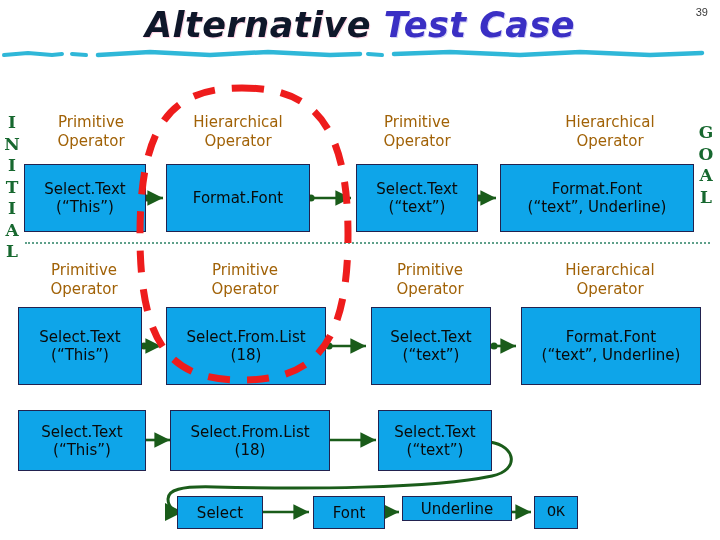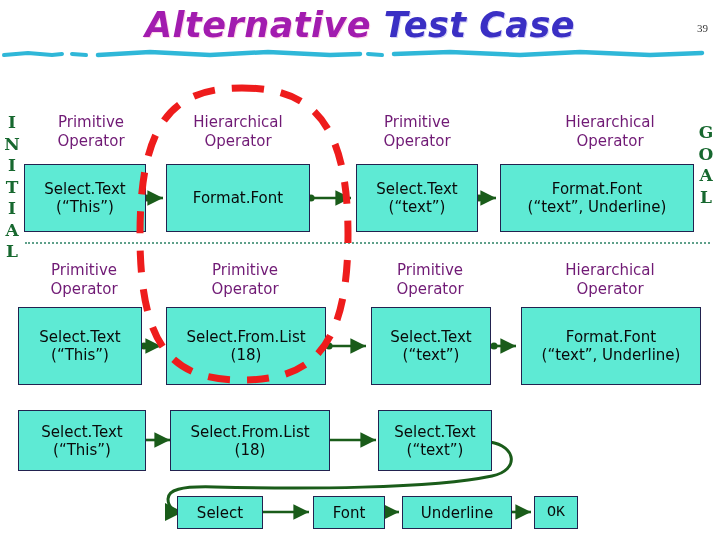--- a/index.html
+++ b/index.html
@@ -11,43 +11,43 @@
     width: 720px;
     height: 540px;
     position: relative;
     overflow: hidden;
     font-family: "DejaVu Sans", sans-serif;
   }
 
   
   #page-number {
     position: absolute;
-    top: 22px;
+    top: 6px;
     right: 12px;
-    font-family: Liberation Serif, serif;
+    font-family: Liberation Sans, sans-serif;
     font-size: 11px;
     color: #3a3a3a;
   }
 
   
   #title {
     position: absolute;
     top: 5px;
     left: 0;
     width: 720px;
     text-align: center;
     font-family: "DejaVu Sans", sans-serif;
     font-size: 35px;
     font-weight: bold;
     font-style: italic;
     letter-spacing: 0.5px;
     white-space: nowrap;
   }
   #title .t-alt {
-    color: #a21caf;
+    color: #0f172a;
     text-shadow: 1px 1px 0 #ffd5e6;
   }
   #title .t-test {
     color: #3a2fc4;
     text-shadow: 1px 1px 0 #d5d2f6;
   }
 
   
   #title-rule {
     position: absolute;
@@ -67,33 +67,33 @@
     line-height: 21.5px;
     width: 18px;
     text-align: center;
   }
   #label-initial { left: 3px;  top: 112px; }
   #label-goal    { left: 697px; top: 122px; }
 
   
   .op-caption {
     position: absolute;
-    color: #701a75;
+    color: #a16207;
     font-family: "DejaVu Sans", sans-serif;
     font-size: 15px;
     line-height: 19px;
     text-align: center;
     white-space: nowrap;
   }
 
   
   .node {
     position: absolute;
     box-sizing: border-box;
-    background: #5eead4;
+    background: #0ea5e9;
     border: 1.3px solid #22224f;
     color: #0a0a0a;
     font-family: "DejaVu Sans", sans-serif;
     font-size: 15px;
     line-height: 18px;
     display: flex;
     flex-direction: column;
     align-items: center;
     justify-content: center;
     text-align: center;
@@ -278,21 +278,21 @@
   <div>Select.Text</div>
   <div>(“text”)</div>
 </div>
 
 <div class="node small" style="left:177px; top:496px; width:86px; height:33px;">
   <div>Select</div>
 </div>
 <div class="node small" style="left:313px; top:496px; width:72px; height:33px;">
   <div>Font</div>
 </div>
-<div class="node small" style="left:402px; top:496px; width:110px; height:33px;">
+<div class="node small" style="left:402px; top:496px; width:110px; height:25px;">
   <div>Underline</div>
 </div>
 <div class="node small" style="left:534px; top:496px; width:44px; height:33px;font-family:Liberation Mono, monospace;">
   <div>OK</div>
 </div>
 
 <svg class="overlay" viewBox="0 0 720 540">
   <path d="M242 88
            C 310 88, 348 120, 348 235
            C 348 350, 310 380, 242 380

